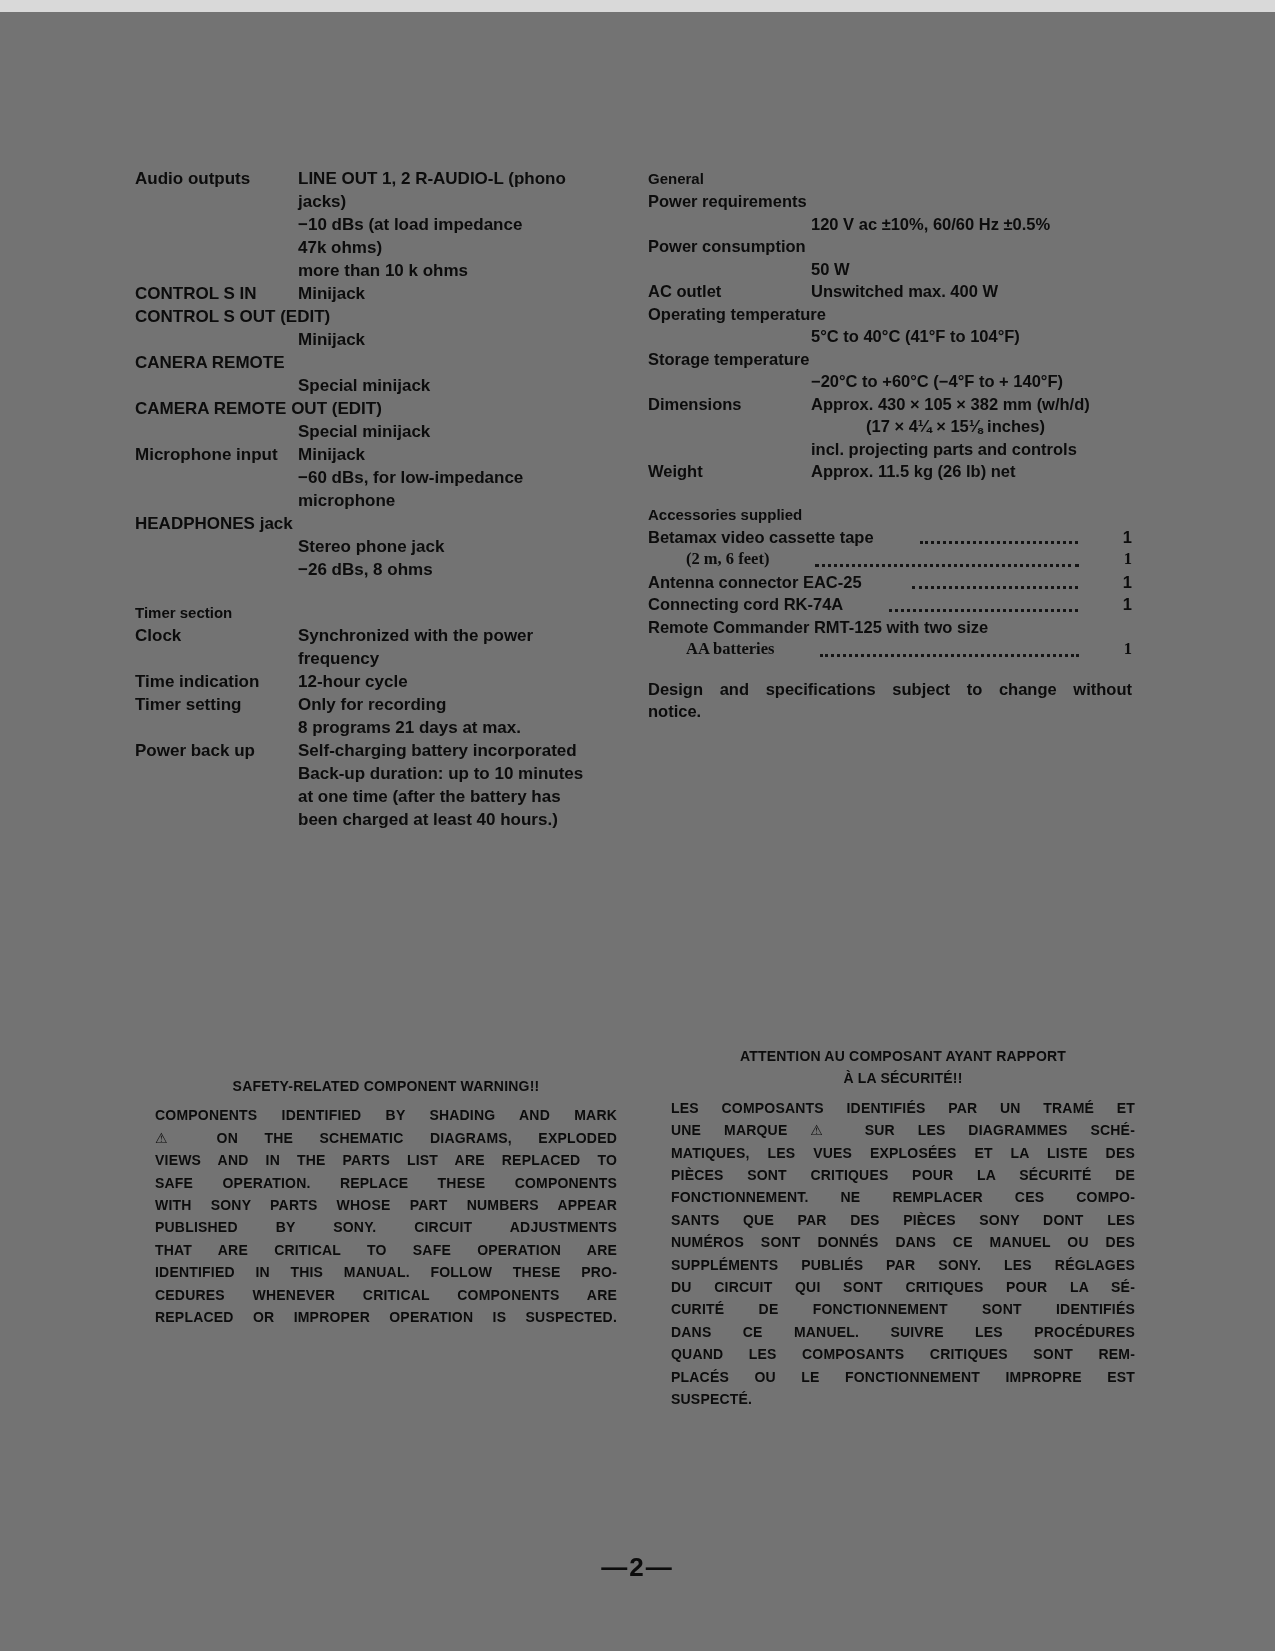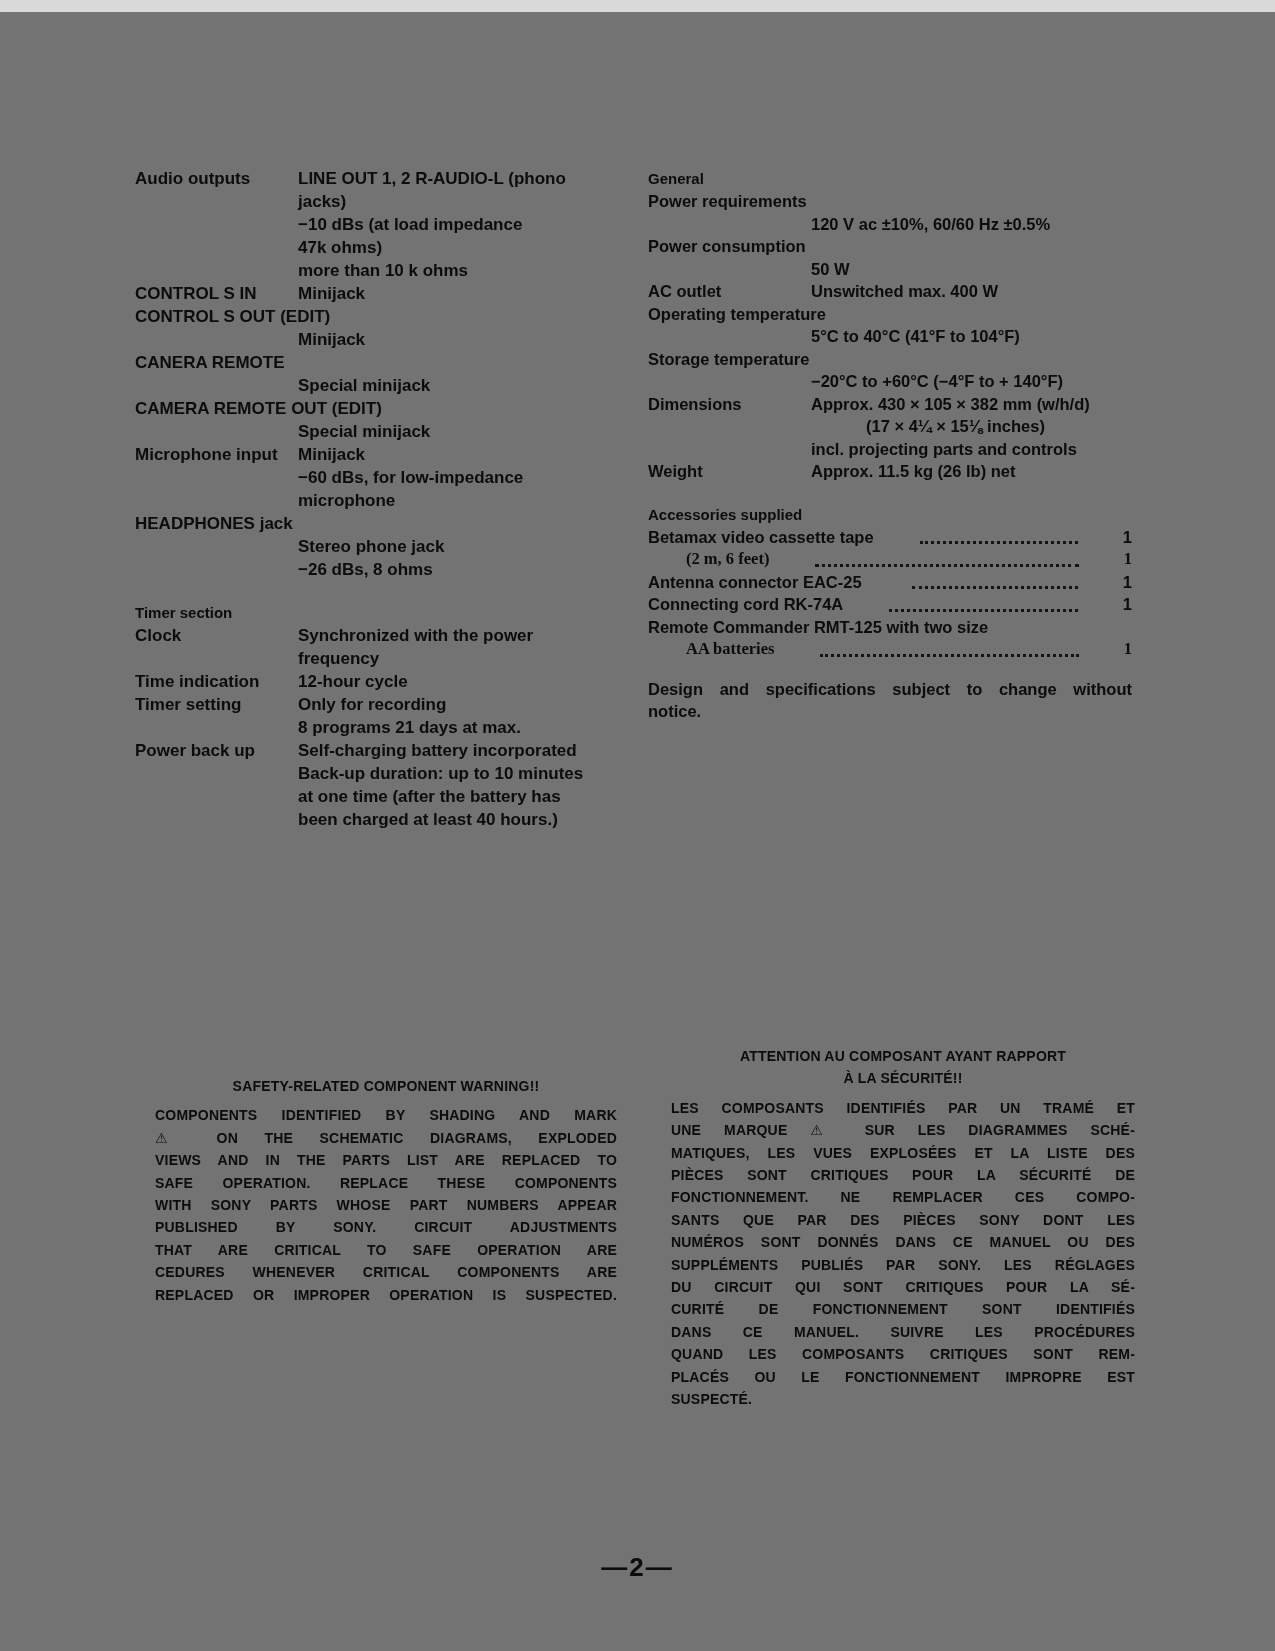--- a/index.html
+++ b/index.html
@@ -173,20 +173,21 @@
   <section class="warning warning-en">
     <div class="w-title">SAFETY-RELATED COMPONENT WARNING!!</div>
     <div class="w-body">
         <div class="jline">COMPONENTS IDENTIFIED BY SHADING AND MARK</div>
         <div class="jline">⚠ ON THE SCHEMATIC DIAGRAMS, EXPLODED</div>
         <div class="jline">VIEWS AND IN THE PARTS LIST ARE REPLACED TO</div>
         <div class="jline">SAFE OPERATION.  REPLACE THESE COMPONENTS</div>
         <div class="jline">WITH SONY PARTS WHOSE PART NUMBERS APPEAR</div>
         <div class="jline">PUBLISHED BY SONY.  CIRCUIT ADJUSTMENTS</div>
         <div class="jline">THAT ARE CRITICAL TO SAFE OPERATION ARE</div>
+        <div class="jline">IDENTIFIED IN THIS MANUAL.  FOLLOW THESE PRO-</div>
         <div class="jline">CEDURES WHENEVER CRITICAL COMPONENTS ARE</div>
         <div class="jline">REPLACED OR IMPROPER OPERATION IS SUSPECTED.</div>
       </div>
   </section>
 
   <section class="warning warning-fr">
     <div class="w-title">ATTENTION AU COMPOSANT AYANT RAPPORT
 À LA SÉCURITÉ!!</div>
     <div class="w-body">
         <div class="jline">LES COMPOSANTS IDENTIFIÉS PAR UN TRAMÉ ET</div>

